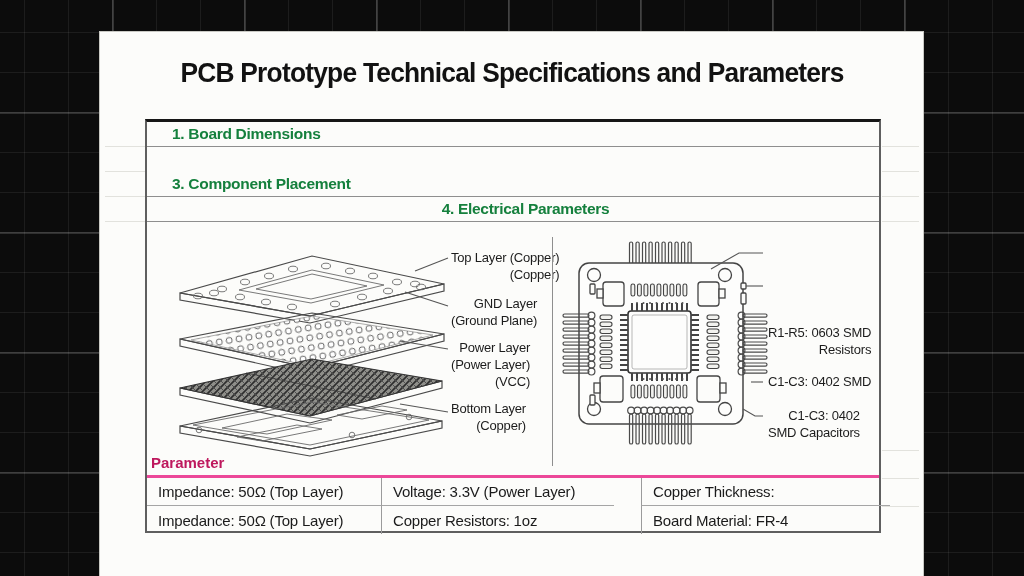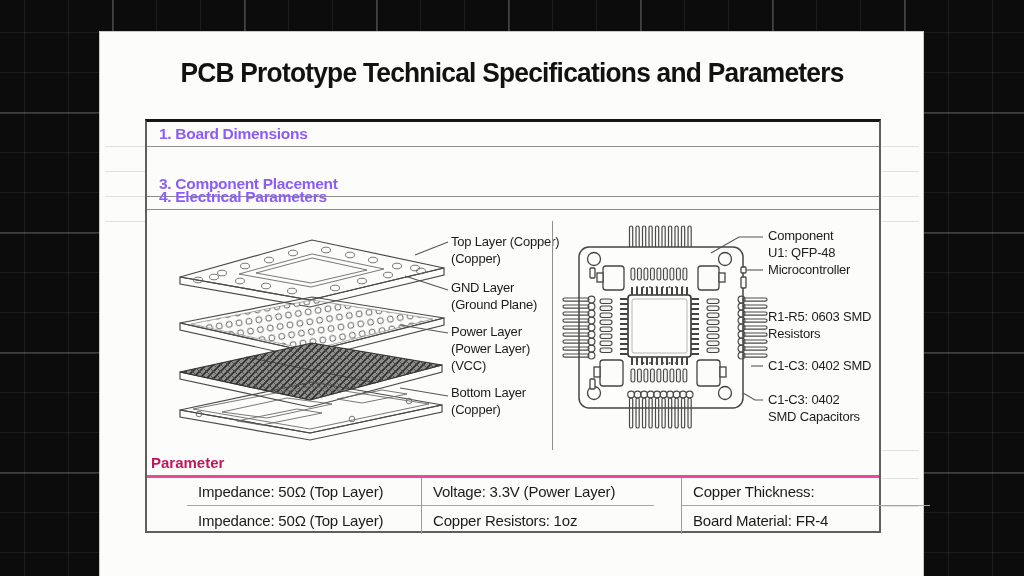--- a/index.html
+++ b/index.html
@@ -30,40 +30,40 @@
   }
   .ext-line{position:absolute;height:1px;background:#e2e2dd;}
   .spec-table{
     position:absolute;left:46px;top:88px;width:736px;height:414px;
     box-sizing:border-box;background:#fcfcfa;
     border:2px solid #5f5f5f;border-top:3px solid #161616;
   }
   .sec-row{
     position:absolute;left:0;width:732px;height:25px;
     border-bottom:1px solid #8e8e8e;box-sizing:border-box;
-    display:flex;align-items:center;padding-left:12px;
-    font-size:15.5px;font-weight:700;letter-spacing:-0.3px;color:#8b5cf6;
+    display:flex;align-items:center;padding-left:25px;
+    font-size:15.5px;font-weight:700;letter-spacing:-0.3px;color:#15803d;
   }
   .diagram-row{position:absolute;left:0;top:99px;width:732px;height:229px;}
-  .dcell{position:absolute;top:0;height:229px;}
+  .dcell{position:absolute;top:16px;height:229px;text-align:right;}
   .dcell.left{left:0;width:405px;}
   .dcell.right{left:405px;width:327px;border-left:1px solid #8e8e8e;box-sizing:border-box;}
   .dcell svg{position:absolute;left:0;top:0;}
   .dlabel{position:absolute;font-size:13px;line-height:17px;letter-spacing:-0.2px;
     color:#1c1c1c;white-space:nowrap;}
   .dlabel span{display:block;}
   .param-header{
     position:absolute;left:0;top:328px;width:732px;height:28px;box-sizing:border-box;
     border-bottom:3px solid #ec4899;display:flex;align-items:center;padding-left:4px;
     font-size:15px;font-weight:700;color:#be185d;
   }
   .param-cell{
     position:absolute;height:28px;box-sizing:border-box;
     display:flex;align-items:center;padding-left:11px;
-    font-size:15px;letter-spacing:-0.2px;color:#1b1b1b;white-space:nowrap;margin-left:40px;
+    font-size:15px;letter-spacing:-0.2px;color:#1b1b1b;white-space:nowrap;
   }
   .pc-col1{left:0;width:250px;}
   .pc-col2{left:234px;width:233px;border-left:1px solid #9b9b9b;}
   .pc-col3{left:494px;width:249px;border-left:1px solid #9b9b9b;}
   .pr-row1{top:356px;border-bottom:1px solid #a5a5a5;}
   .pr-row2{top:384px;}
   svg .ln{stroke:#4a4a4a;fill:none;stroke-width:1.2;}
   svg .thin{stroke:#6a6a6a;fill:none;stroke-width:0.9;}
   svg .leader{stroke:#555;fill:none;stroke-width:1.1;}
 </style>
@@ -88,21 +88,21 @@
     <div class="ext-line" style="left:783px;top:475px;width:37px;"></div>
 
     <div class="spec-table">
 
       <div class="sec-row" style="top:0;">
         <span>1. Board Dimensions</span>
       </div>
       <div class="sec-row" style="top:50px;">
         <span>3. Component Placement</span>
       </div>
-      <div class="sec-row" style="top:63px;">
+      <div class="sec-row" style="top:75px;justify-content:center;">
         <span>4. Electrical Parameters</span>
       </div>
 
       <div class="diagram-row">
 
         <div class="dcell left">
           <svg width="405" height="229" viewBox="0 0 405 229">
             <defs>
               <pattern id="gnddots" width="10" height="10" patternUnits="userSpaceOnUse" patternTransform="rotate(-9)">
                 <circle cx="5" cy="5" r="3" fill="#fff" stroke="#666" stroke-width="1"></circle>
@@ -398,25 +398,20 @@
             </g>
 
             <g class="leader">
               <path d="M158 32 L186 16 L210 16"></path>
               <path d="M193 49 L210 49"></path>
               <path d="M198 145 L210 145"></path>
               <path d="M190 172 L202 179 L210 179"></path>
             </g>
           </svg>
 
-          <div class="dlabel" style="left:215px;top:6px;">
-            <span>Component</span>
-            <span>U1: QFP-48</span>
-            <span>Microcontroller</span>
-          </div>
           <div class="dlabel" style="left:215px;top:87px;">
             <span>R1-R5: 0603 SMD</span>
             <span>Resistors</span>
           </div>
           <div class="dlabel" style="left:215px;top:136px;">
             <span>C1-C3: 0402 SMD</span>
           </div>
           <div class="dlabel" style="left:215px;top:170px;">
             <span>C1-C3: 0402</span>
             <span>SMD Capacitors</span>

